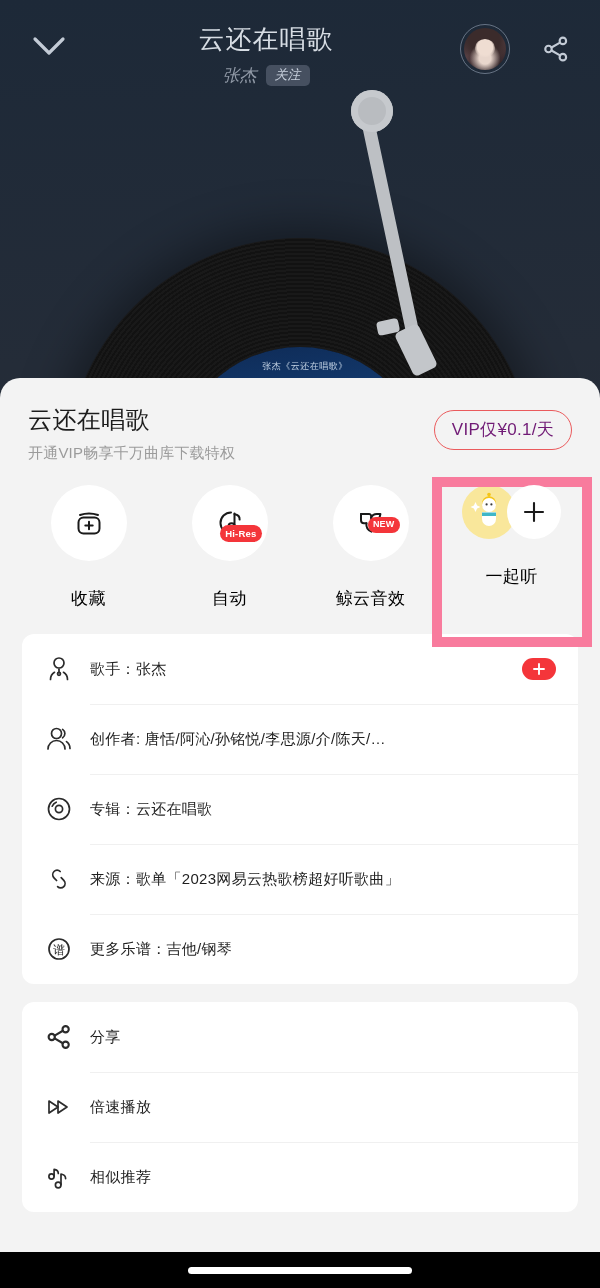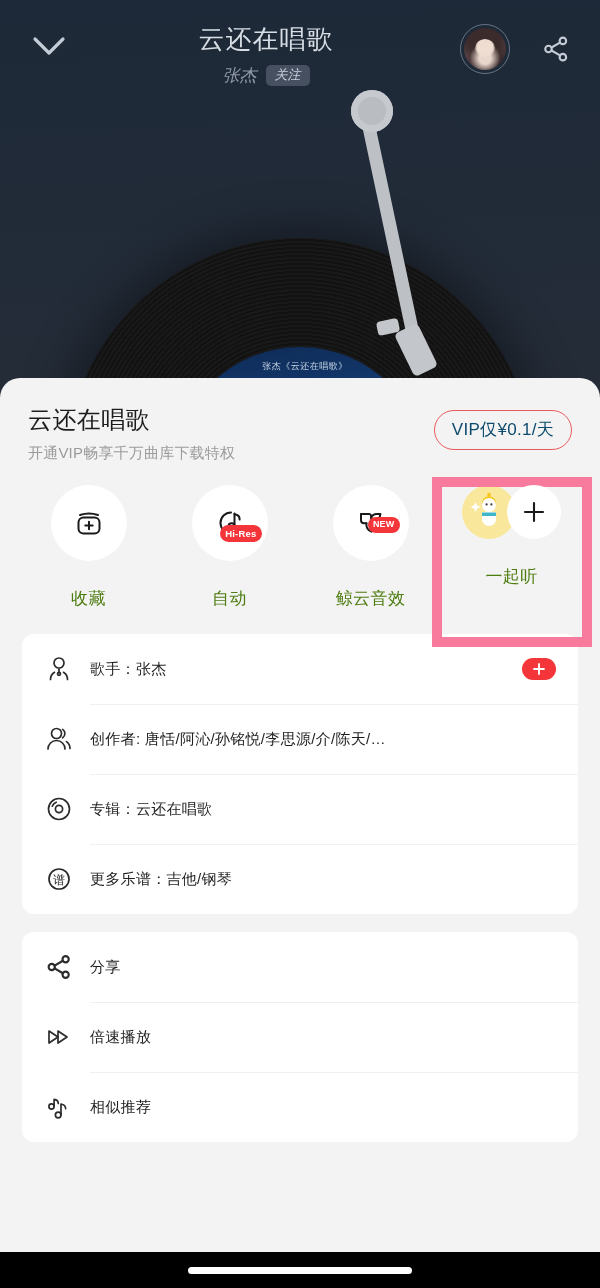--- a/index.html
+++ b/index.html
@@ -129,37 +129,37 @@
     background: #f3f3f3;
     border-radius: 20px 20px 0 0;
     overflow: hidden;
   }
   .sheet-head { padding: 26px 28px 0 28px; display: flex; align-items: flex-start; }
   .sheet-head-left { flex: 1 1 auto; min-width: 0; }
   .sheet-title { font-size: 24px; color: #1c1c1c; letter-spacing: .4px; }
   .sheet-sub { margin-top: 8px; font-size: 15px; color: #9b9b9b; letter-spacing: .2px; }
   .vip-pill {
     flex: none; margin-top: 6px;
-    border: 1.6px solid #ea5a5c; color: #0c4a6e;
+    border: 1.6px solid #ea5a5c; color: #701a75;
     border-radius: 999px; font-size: 17px; padding: 7px 17px 8px;
     letter-spacing: .3px; background: transparent; white-space: nowrap;
   }
 
   
   .actions {
     position: relative; margin-top: 22px; padding: 0 18px;
     display: flex; align-items: flex-start;
   }
   .action { flex: 1 1 0; display: flex; flex-direction: column; align-items: center; gap: 12px; }
   .action-circle {
     width: 76px; height: 76px; border-radius: 50%;
     background: #fff; display: flex; align-items: center; justify-content: center;
     position: relative;
   }
-  .action-label { margin-top: 14px; font-size: 17px; color: #4d7c0f; letter-spacing: .4px; }
+  .action-label { margin-top: 14px; font-size: 17px; color: #000000; letter-spacing: .4px; }
   .mini-badge {
     position: absolute; border-radius: 999px; background: #f4353a; color: #fff;
     font-size: 9px; font-weight: bold; line-height: 1; padding: 3.5px 5px 4px;
     right: 9px; bottom: 28px; letter-spacing: .2px;
   }
   .hires-badge { right: 6px; bottom: 19px; font-size: 9.5px; padding: 4px 5px; }
   .together-icons { display: flex; align-items: center; }
   .together-av {
     width: 54px; height: 54px; border-radius: 50%;
     background: #f9e79b; position: relative; overflow: hidden;
@@ -368,20 +368,29 @@
         <span class="row-icon">
           <svg width="30" height="30" viewBox="0 0 30 30">
             <circle cx="15" cy="15" r="10.5" class="sheet-icon"></circle>
             <circle cx="15" cy="15" r="3.6" class="sheet-icon"></circle>
             <path d="M8.2 12.2 a7.3 7.3 0 0 1 4 -4" class="sheet-icon"></path>
           </svg>
         </span>
         <span class="row-text">专辑：云还在唱歌</span>
       </div>
 
+      <div class="row">
+        <span class="row-icon">
+          <svg width="30" height="30" viewBox="0 0 30 30">
+            <path d="M16.2 7.5 a4.3 4.3 0 0 0 -6.2 0 a4.6 4.6 0 0 0 0 6.3 l2.6 2.7" class="sheet-icon"></path>
+            <path d="M13.6 22.6 a4.3 4.3 0 0 0 6.2 0 a4.6 4.6 0 0 0 0 -6.3 l-2.6 -2.7" class="sheet-icon"></path>
+          </svg>
+        </span>
+        <span class="row-text">来源：歌单「2023网易云热歌榜超好听歌曲」</span>
+      </div>
 
       <div class="row">
         <span class="row-icon">
           <svg width="30" height="30" viewBox="0 0 30 30">
             <circle cx="15" cy="15" r="10" class="sheet-icon"></circle>
             <text x="15" y="20" text-anchor="middle" font-size="12" fill="#2b2b2b" font-family="'Liberation Sans', sans-serif">谱</text>
           </svg>
         </span>
         <span class="row-text">更多乐谱：吉他/钢琴</span>
       </div>

